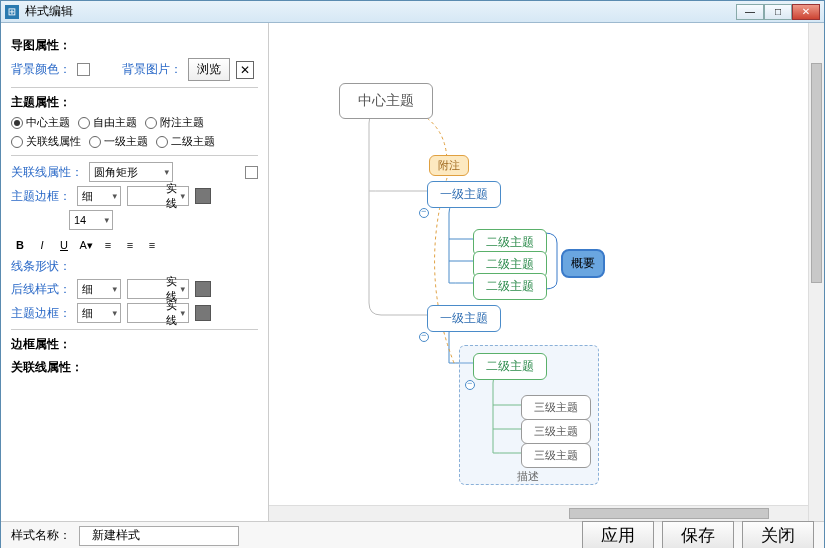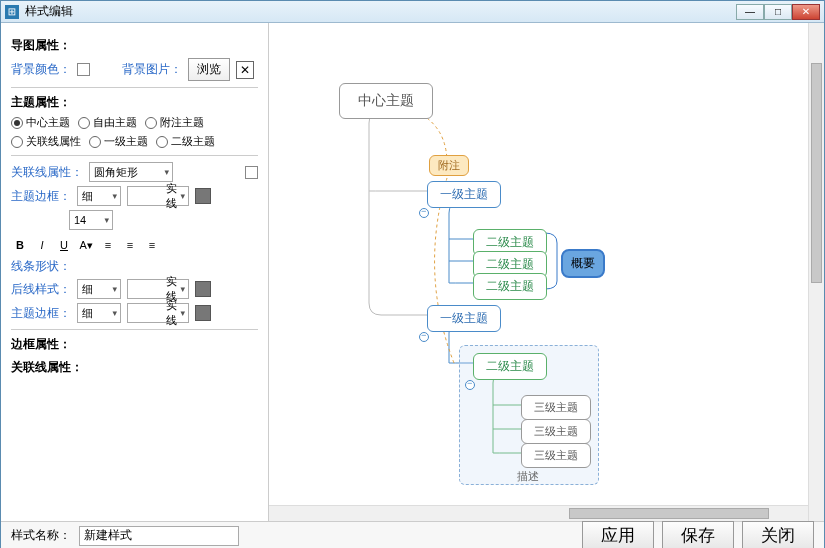--- a/index.html
+++ b/index.html
@@ -40,21 +40,21 @@
 .node { position:absolute; border-radius:6px; padding:4px 12px; font-size:12px; text-align:center; background:#fff; }
 .node.gray { border:1px solid #999; color:#555; }
 .node.blue { border:1px solid #4a8bc9; color:#2a6ab0; }
 .node.green { border:1px solid #5ab06a; color:#2a8a4a; }
 .node.orange { border:1px solid #e0a040; background:#fde9c0; color:#a06a20; font-size:11px; padding:2px 8px; }
 .node.hex { border:2px solid #3a7ac9; background:#6aa6e0; color:#000000; border-radius:8px; padding:4px 8px; }
 .knob { position:absolute; width:10px; height:10px; border:1px solid #4a8bc9; background:#fff; border-radius:50%; }
 .knob::after{content:"−"; font-size:9px; color:#4a8bc9; position:absolute; left:1px; top:-3px;}
 .summary-box { position:absolute; border:1px dashed #8ab0d8; background:rgba(200,220,245,.25); border-radius:6px; }
 .footer { height:28px; border-top:1px solid #ccc; display:flex; align-items:center; padding:0 10px; gap:8px; font-size:12px; background:#f7f7f7; }
-.footer input { border:1px solid #aaa; height:20px; width:160px; padding:0 4px; font-size:12px; }
+.footer input { border:1px solid #aaa; height:20px; width:160px; padding:0 12px; font-size:12px; }
 .footer .spacer { flex:1; }
 .footer .fbtn { border:1px solid #999; background:linear-gradient(#fdfdfd,#e7e7e7); padding:2px 18px; font-size:17px; }
 svg.wire { position:absolute; top:0; left:0; pointer-events:none; }
 </style>
 </head>
 <body>
 
 <div class="window">
   <div class="titlebar">
     <span class="icon">⊞</span>

